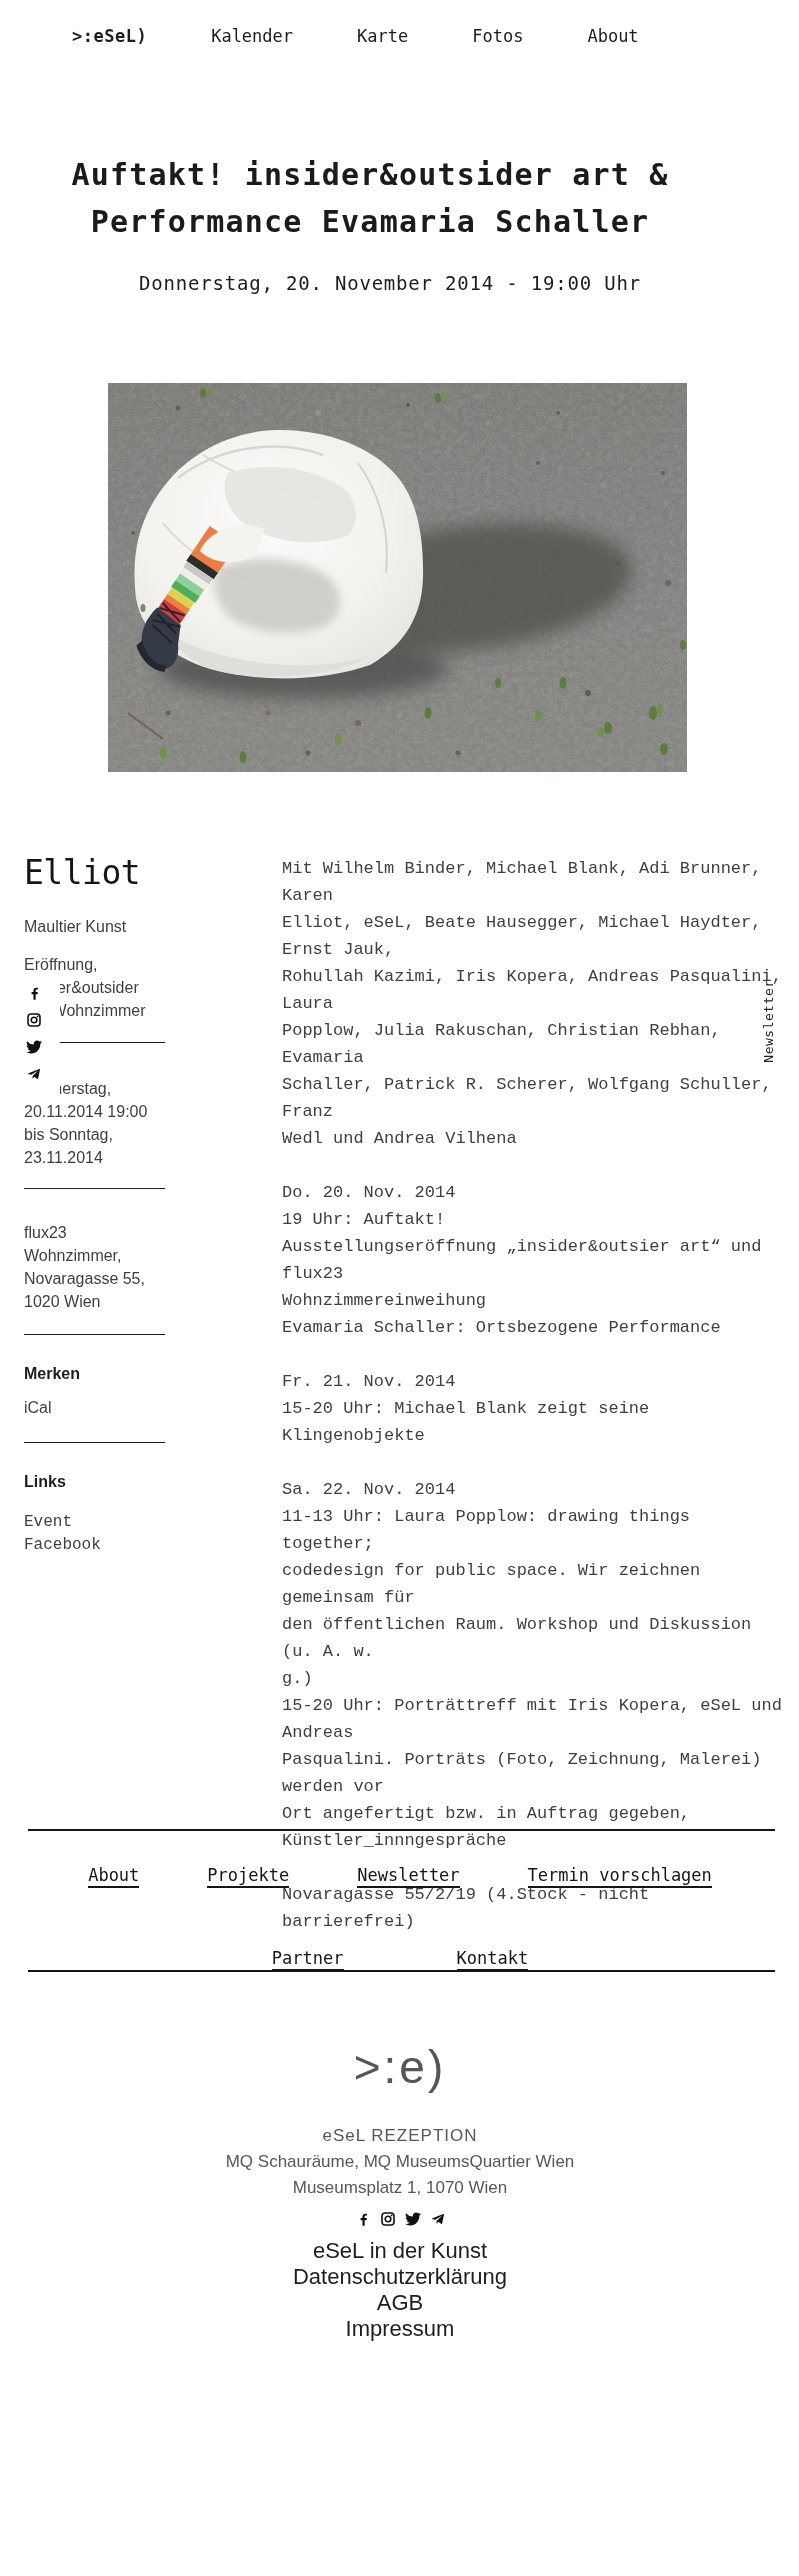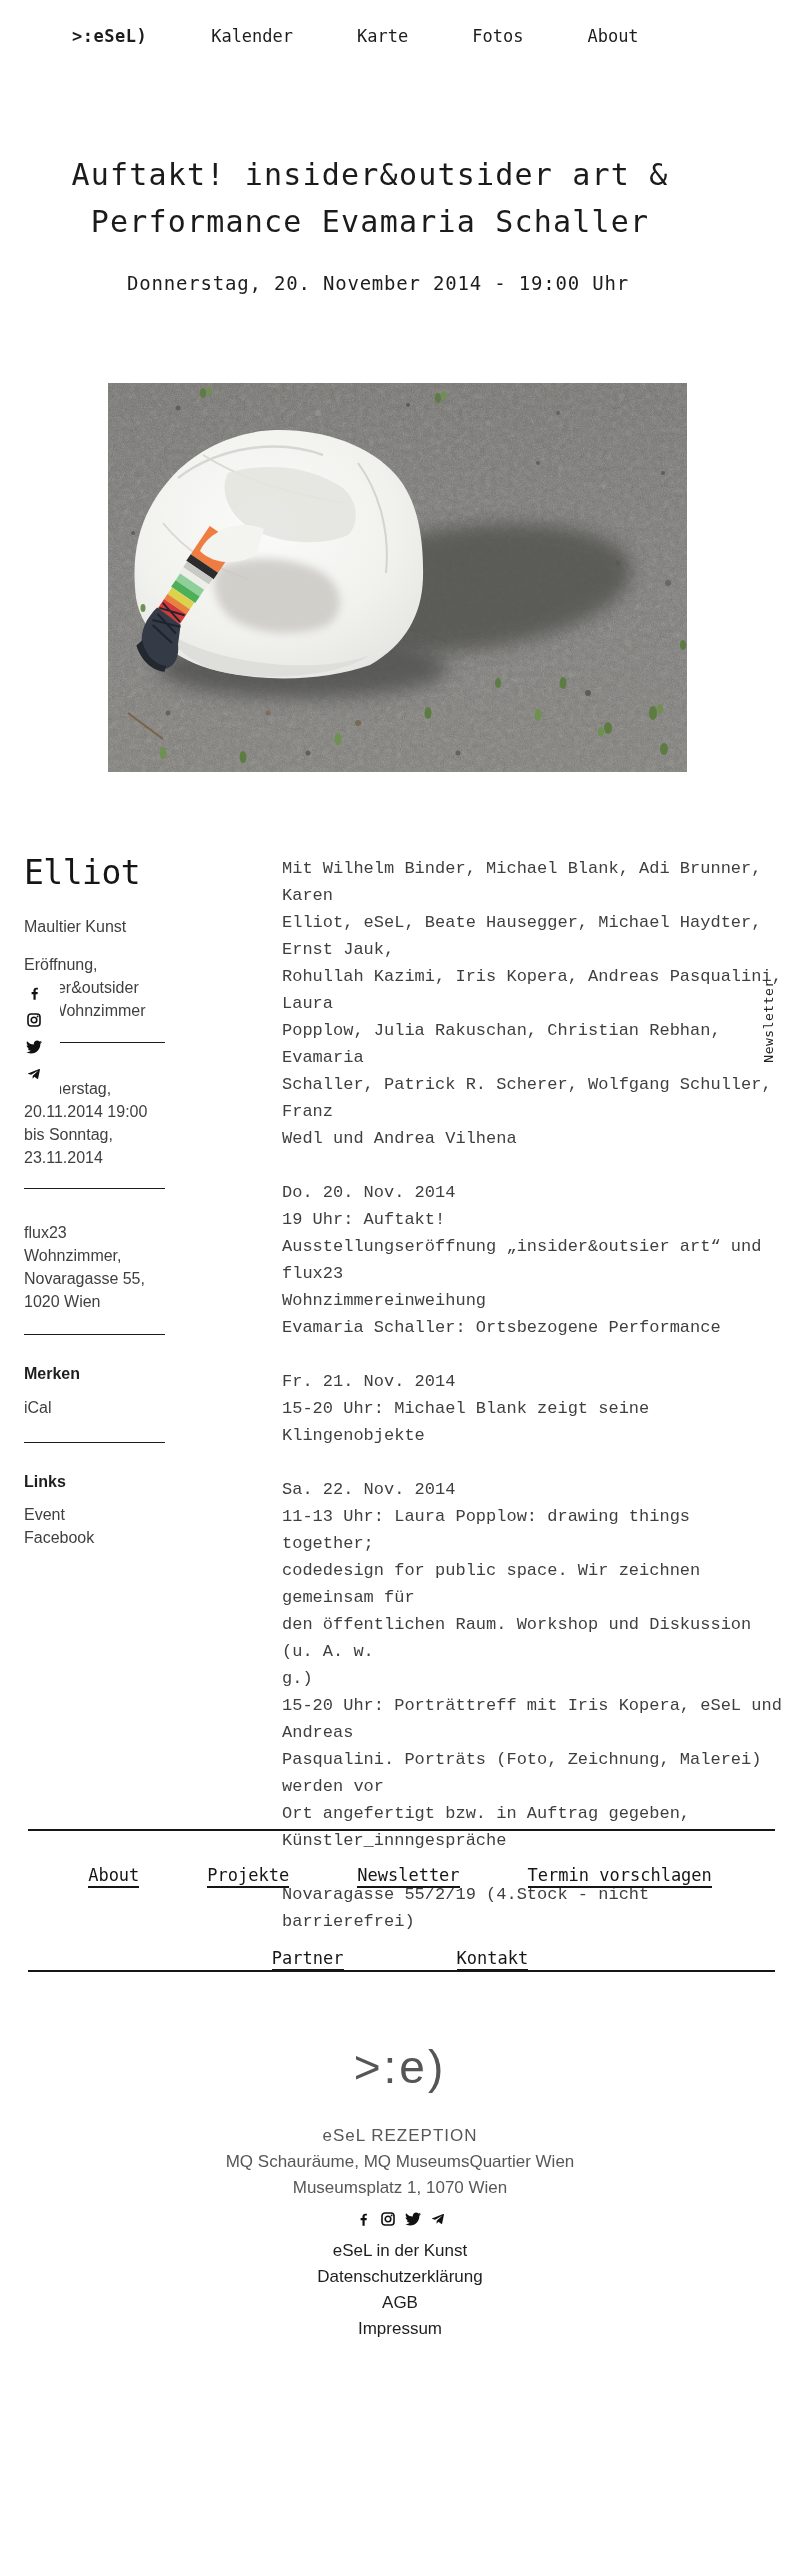--- a/index.html
+++ b/index.html
@@ -8,22 +8,22 @@
   a{color:inherit;text-decoration:none;cursor:pointer;}
 
   
   .topnav{position:absolute;left:72px;top:26px;display:flex;gap:64px;align-items:center;
           font-family:"DejaVu Sans Mono",monospace;font-size:17px;color:#1d1d1d;}
   .topnav .logo{font-weight:700;letter-spacing:0.5px;}
 
   
   .title{position:absolute;left:0;top:131px;width:740px;text-align:center;
          font-family:"DejaVu Sans Mono",monospace;font-size:30px;line-height:47px;
-         letter-spacing:1.2px;color:#1b1b1b;white-space:pre-line;font-weight:400;}
-  .evdate{position:absolute;left:0;top:272px;width:756px;text-align:center;
+         letter-spacing:1.2px;color:#1b1b1b;white-space:pre-line;font-weight:700;}
+  .evdate{position:absolute;left:12px;top:272px;width:756px;text-align:center;
           font-family:"DejaVu Sans Mono",monospace;font-size:19px;letter-spacing:0.8px;color:#1d1d1d;}
 
   
   .photo{position:absolute;left:108px;top:383px;width:579px;height:389px;overflow:hidden;}
   .photo svg{display:block;}
 
   
   .sharebar{position:absolute;left:0;top:975px;width:60px;height:120px;background:#fff;z-index:6;
             display:flex;flex-direction:column;align-items:flex-end;padding:10px 18px 0 0;box-sizing:border-box;gap:11px;}
   .sharebar .sicon{width:16px;height:16px;display:block;}
@@ -38,21 +38,21 @@
                    color:#161616;font-weight:400;margin:0;letter-spacing:-0.5px;}
   .sidebar .sb-cat{margin-top:24px;}
   .sidebar .sb-block1{margin-top:15px;}
   .sidebar hr{border:0;border-top:1px solid #1c1c1c;margin:0;width:141px;}
   .sidebar .hr1{margin-top:20px;} .sidebar .sb-date{margin-top:34px;}
   .sidebar .hr2{margin-top:19px;} .sidebar .sb-venue{margin-top:32px;}
   .sidebar .hr3{margin-top:21px;}
   .sidebar .sb-h{margin-top:27px;font-weight:700;color:#1e1e1e;}
   .sidebar .sb-link{margin-top:11px;display:block;}
   .sidebar .hr4{margin-top:23px;}
-  .sidebar .sb-linklist{margin-top:10px;}
+  .sidebar .sb-linklist{margin-top:18px;font-family:Liberation Mono, monospace;}
   .sidebar .sb-linklist a{display:block;}
   .lines{white-space:pre-line;}
 
   
   .main{position:absolute;left:282px;top:855px;width:505px;font-size:17px;line-height:27px;color:#3f3f3f;}
   .main p{margin:0 0 27px 0;white-space:pre-line;font-family:Liberation Mono, monospace;}
 
   
   .hrule{position:absolute;left:28px;width:747px;border:0;border-top:2px solid #161616;margin:0;}
   .hr-top{top:1829px;} .hr-bot{top:1970px;}
@@ -62,21 +62,21 @@
   .footnav.row2{top:1948px;gap:113px;}
   .footnav a{border-bottom:2px solid #161616;padding-bottom:1px;}
 
   
   .bfoot{position:absolute;left:0;width:800px;text-align:center;}
   .blogo{top:2039px;font-size:46px;line-height:56px;color:#565656;letter-spacing:3px;font-weight:400;}
   .borg{top:2123px;font-size:17px;line-height:26px;color:#575757;letter-spacing:1px;}
   .baddr{top:2149px;font-size:17px;line-height:26px;color:#575757;white-space:pre-line;}
   .bicons{top:2211px;display:flex;justify-content:center;gap:9px;}
   .bicons .sicon{width:16px;height:16px;display:block;}
-  .blinks{top:2238px;font-size:17px;line-height:26px;color:#1e1e1e;}
+  .blinks{top:2238px;font-size:22px;line-height:26px;color:#1e1e1e;}
   .blinks a{display:block;}
 </style>
 </head>
 <body>
 
 <div class="page">
 
   <nav class="topnav">
     <a class="logo">&gt;:eSeL)</a>
     <a>Kalender</a>

